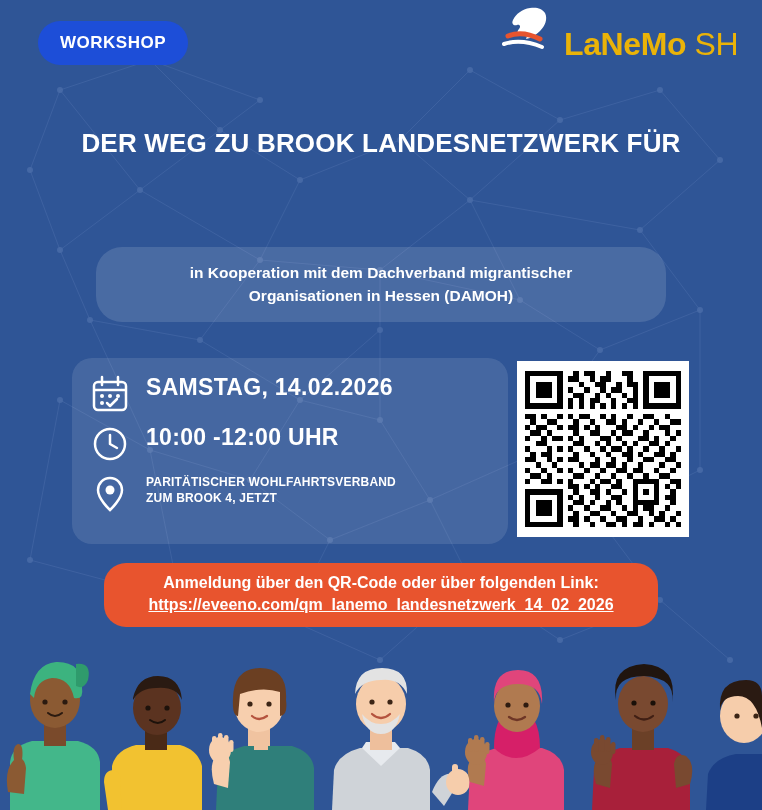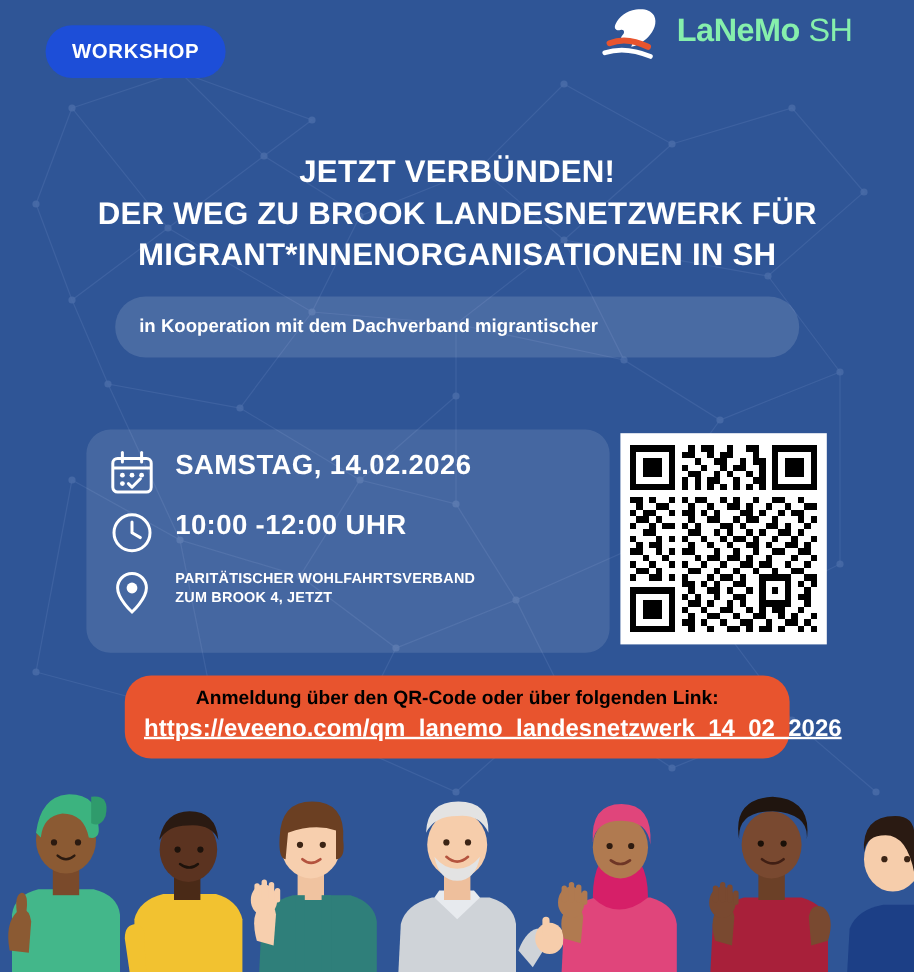--- a/index.html
+++ b/index.html
@@ -32,23 +32,23 @@
     padding: 12px 22px;
     border-radius: 22px;
   }
   .logo {
     position: absolute; right: 48px; top: 6px;
     width: 220px; height: 80px;
     text-align: center;
   }
   .logo-mark { position: absolute; left: 6px; top: 0; width: 74px; height: 44px; }
   .logo-text {
-    position: absolute; left: 70px; top: 4px;
-    color: #86efac;
-    font-size: 27px;
+    position: absolute; left: 70px; top: 20px;
+    color: #eab308;
+    font-size: 32px;
     font-weight: bold;
     letter-spacing: -0.4px;
     white-space: nowrap;
   }
   .logo-text .light { font-weight: normal; }
   .logo-sub {
     position: absolute; left: 60px; top: 52px; width: 160px;
     color: #e9eef7;
     font-size: 7.5px;
     line-height: 1.3;
@@ -65,21 +65,21 @@
     line-height: 1.33;
     letter-spacing: 0.2px;
     padding: 0 22px;
   }
   .subtitle-box {
     position: absolute; left: 96px; top: 247px;
     width: 570px;
     background: rgba(255,255,255,0.13);
     border-radius: 26px;
     padding: 14px 20px;
-    text-align: left;
+    text-align: center;
   }
   .subtitle-box .line {
     color: #ffffff;
     font-size: 15.5px;
     font-weight: bold;
     line-height: 1.5;
   }
 
   
   .details {
@@ -116,28 +116,28 @@
   
   .reg {
     position: absolute; left: 104px; top: 563px;
     width: 554px;
     background: #e8542e;
     border-radius: 22px;
     padding: 11px 16px 13px 16px;
     text-align: center;
   }
   .reg-line1 {
-    color: #000000;
+    color: #ffffff;
     font-size: 16px;
     font-weight: bold;
     margin-bottom: 4px;
   }
   .reg-link {
     color: #ffffff;
-    font-size: 20px;
+    font-size: 16px;
     font-weight: bold;
     text-decoration: underline;
     display: inline-block;
   }
 
   
   .people {
     position: absolute; left: 0; bottom: 0; width: 762px; height: 168px;
   }
   .people svg { display: block; width: 762px; height: 168px; }
@@ -225,27 +225,26 @@
       <path d="M30 2 C22 3 16 8 13 14 C11 18 14 20 17 19 C20 18 21 21 19 23 C16 26 18 29 22 28 C26 27 28 30 26 33 C31 32 36 29 40 25 C45 20 48 13 45 7 C42 2 36 1 30 2 Z" fill="#ffffff"></path>
       <path d="M8 30 C18 26 30 28 40 33" stroke="#e8542e" stroke-width="5" fill="none" stroke-linecap="round"></path>
       <path d="M4 38 C16 34 30 36 42 41" stroke="#ffffff" stroke-width="4" fill="none" stroke-linecap="round"></path>
     </svg>
     <div class="logo-text">
       <span>LaNeMo</span><span class="light">&nbsp;</span><span class="light">SH</span>
     </div>
   </div>
 
   <div class="title">
-    <div>JETZT VERBÜNDEN!</div>
     <div>DER WEG ZU BROOK LANDESNETZWERK FÜR</div>
-    <div>MIGRANT*INNENORGANISATIONEN IN SH</div>
   </div>
 
   <div class="subtitle-box">
     <div class="line">in Kooperation mit dem Dachverband migrantischer</div>
+    <div class="line">Organisationen in Hessen (DAMOH)</div>
   </div>
 
   <div class="details">
 
     <div class="detail-row">
       <svg class="detail-icon" viewBox="0 0 40 40">
         <rect x="4" y="8" width="32" height="28" rx="4" fill="none" stroke="#ffffff" stroke-width="2.5"></rect>
         <line x1="4" y1="16" x2="36" y2="16" stroke="#ffffff" stroke-width="2.5"></line>
         <line x1="12" y1="3" x2="12" y2="11" stroke="#ffffff" stroke-width="2.5" stroke-linecap="round"></line>
         <line x1="28" y1="3" x2="28" y2="11" stroke="#ffffff" stroke-width="2.5" stroke-linecap="round"></line>

